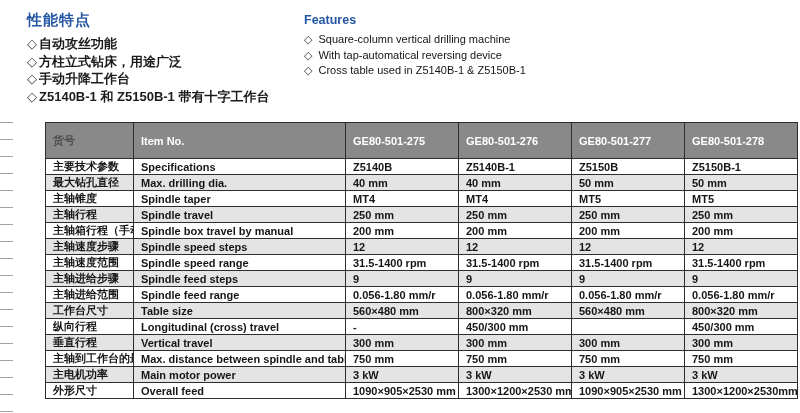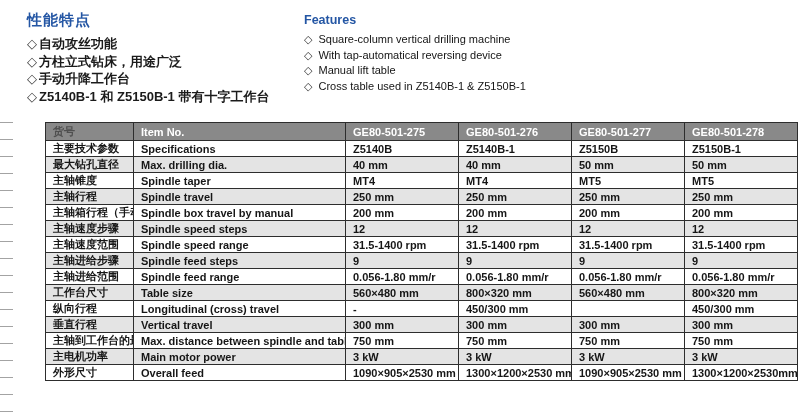--- a/index.html
+++ b/index.html
@@ -51,21 +51,21 @@
     border-collapse:collapse;table-layout:fixed;
   }
   .spec-table th,.spec-table td{
     border:1px solid var(--table-border);
     padding:0 2px 0 7px;
     font-size:11px;font-weight:bold;color:var(--ink);
     text-align:left;vertical-align:middle;
     white-space:nowrap;overflow:hidden;
   }
   .spec-table thead th{
-    height:18px;background:var(--header-bg);color:#ffffff;
+    height:36px;background:var(--header-bg);color:#ffffff;
   }
   .spec-table thead th.cn-h{color:var(--header-cn-text);}
   .spec-table tbody td{height:16px;background:#ffffff;}
   .spec-table tbody tr:nth-child(even) td{background:var(--row-alt);}
 </style>
 </head>
 <body>
 
 <div>
 
@@ -77,21 +77,20 @@
         <li><span class="bullet">◇</span><span>手动升降工作台</span></li>
         <li><span class="bullet">◇</span><span>Z5140B-1 和 Z5150B-1 带有十字工作台</span></li>
       </ul>
   </section>
 
   <section class="en-block">
     <h1>Features</h1>
     <ul>
         <li><span class="bullet">◇</span><span>Square-column vertical drilling machine</span></li>
         <li><span class="bullet">◇</span><span>With tap-automatical reversing device</span></li>
-        <li><span class="bullet">◇</span><span>Manual lift table</span></li>
         <li><span class="bullet">◇</span><span>Cross table used in Z5140B-1 &amp; Z5150B-1</span></li>
       </ul>
   </section>
 
   <div class="edge-artifact"></div>
 
   <table class="spec-table">
     <colgroup>
       <col style="width:88px">
         <col style="width:212px">

